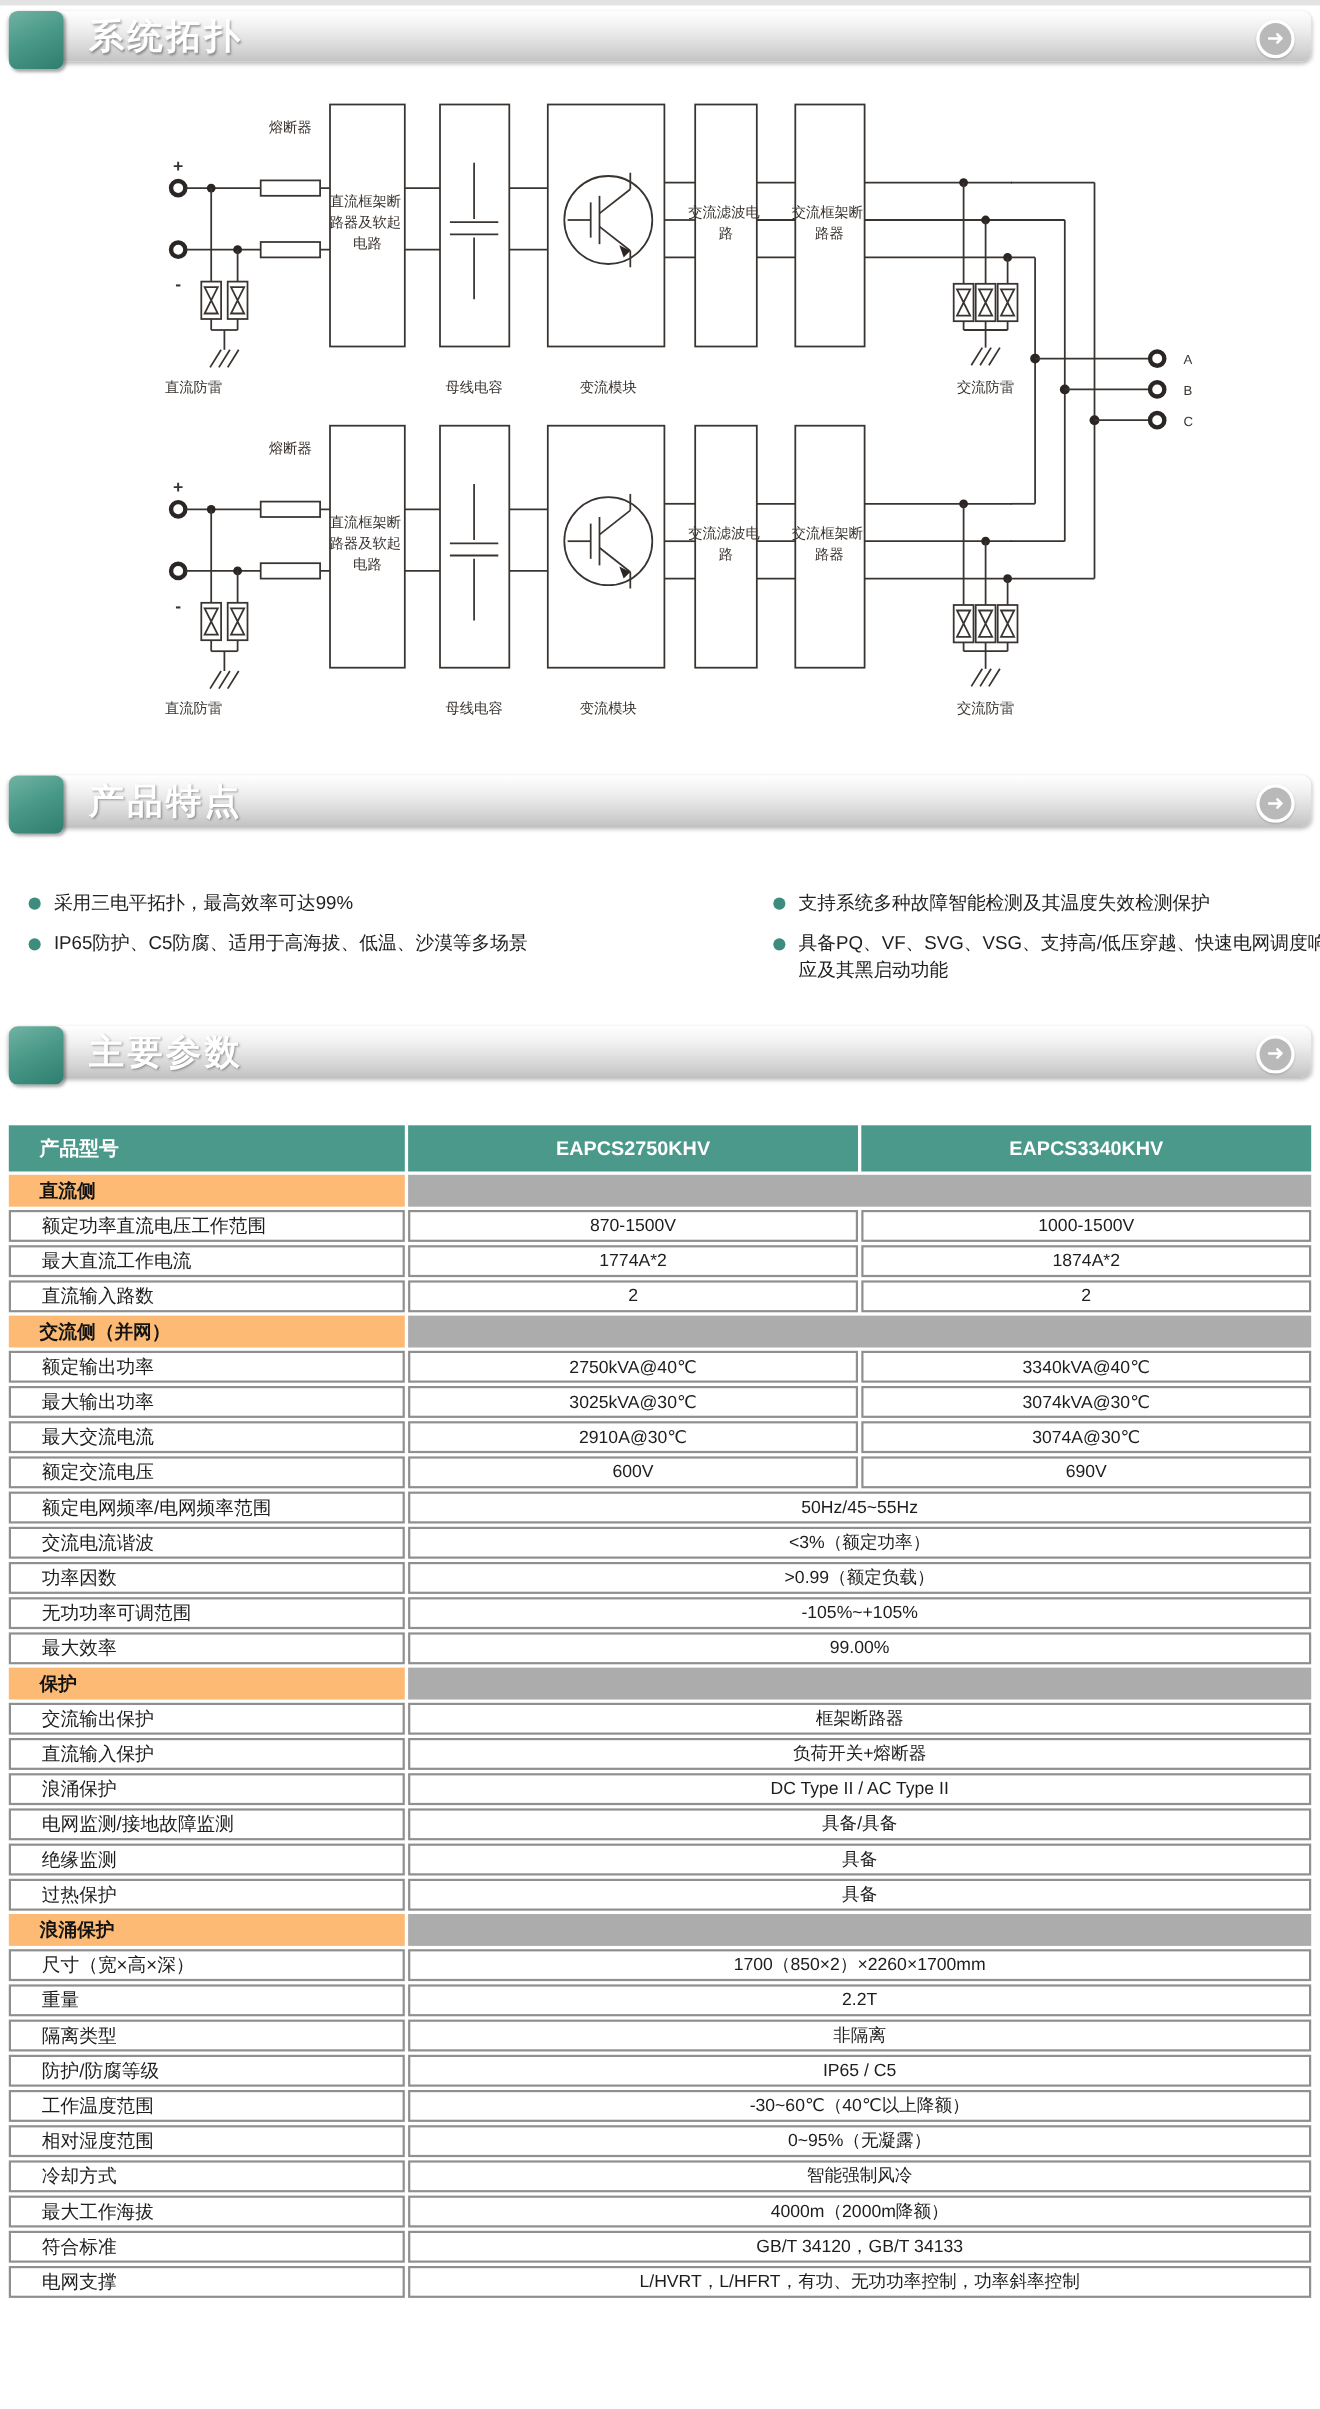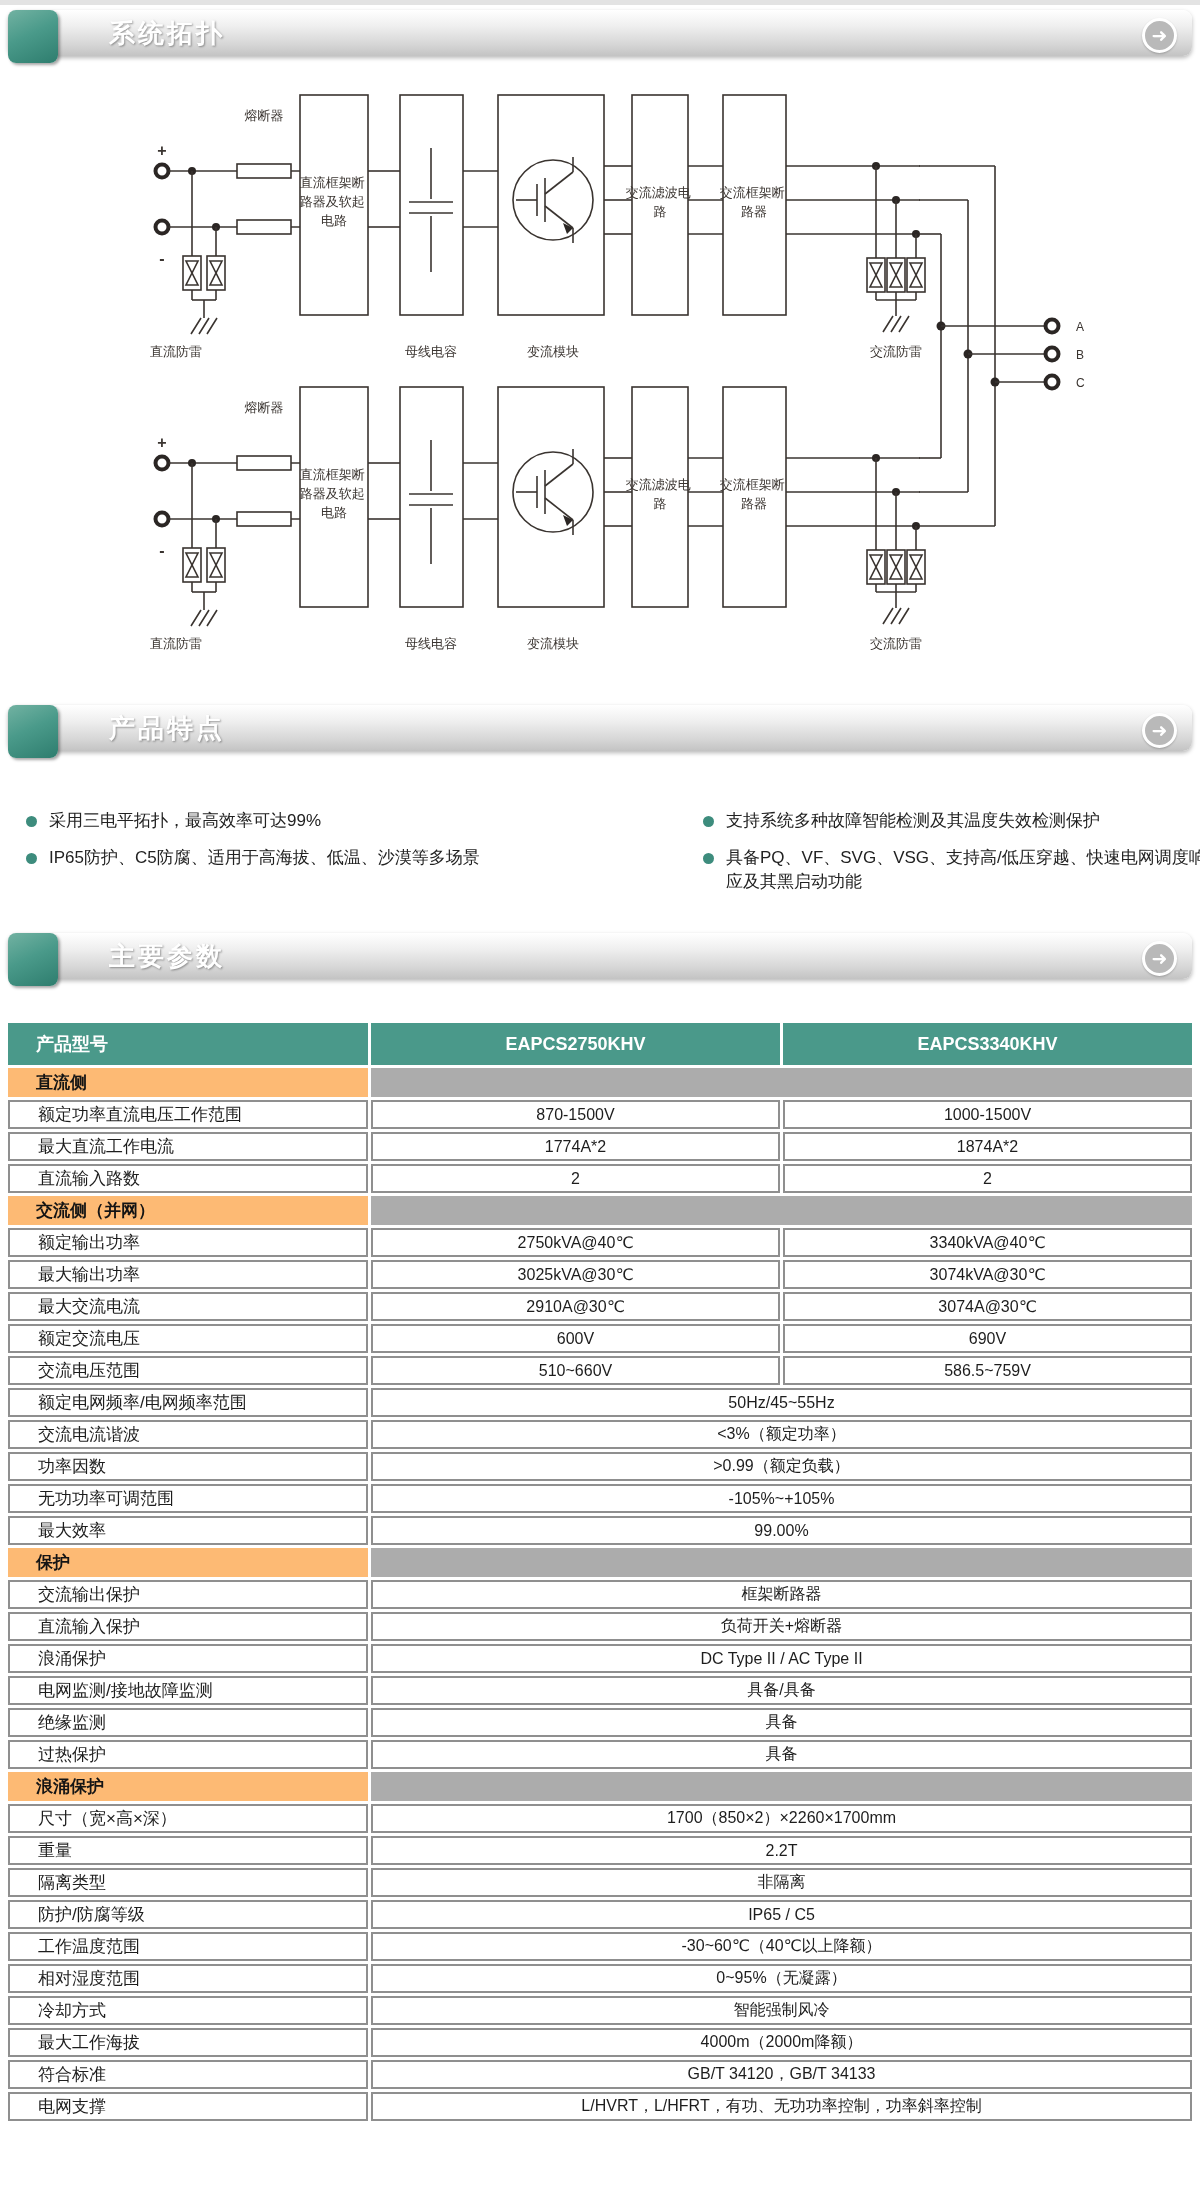--- a/index.html
+++ b/index.html
@@ -9,21 +9,21 @@
   }
   .topstrip{position:absolute;top:0;left:0;width:1200px;height:5px;background:#e3e3e3;}
   
   .banner{position:absolute;left:8px;width:1184px;height:46px;border-radius:9px;
     background:linear-gradient(#ffffff 0%,#efefef 35%,#d6d6d6 75%,#c3c3c3 100%);
     box-shadow:0 2px 4px rgba(0,0,0,.28);}
   .banner .tab{position:absolute;left:0;top:0;width:50px;height:53px;border-radius:8px;
     background:linear-gradient(155deg,#72b2a2 0%,#4a9a8a 45%,#2e7d6e 100%);
     box-shadow:2px 2px 3px rgba(0,0,0,.35);}
   .banner .btitle{position:absolute;left:73px;top:0;line-height:46px;color:#fff;
-    font-size:26px;font-weight:bold;letter-spacing:3px;text-shadow:1px 1px 2px rgba(0,0,0,.35);margin-left:28px;}
+    font-size:32px;font-weight:bold;letter-spacing:3px;text-shadow:1px 1px 2px rgba(0,0,0,.35);}
   .banner .arrow{position:absolute;right:15px;top:8px;width:29px;height:29px;border:3px solid #fff;
     border-radius:50%;background:#b9b9b9;color:#fff;font-size:19px;font-weight:bold;
     line-height:29px;text-align:center;box-shadow:0 1px 2px rgba(0,0,0,.2);}
   
   .diagram{position:absolute;top:60px;left:0;width:1200px;height:640px;}
   .diagram .w{stroke:#3a3430;stroke-width:1.6;fill:none;}
   .diagram .box{fill:#fff;stroke:#3a3430;stroke-width:1.6;}
   .diagram .sym{fill:#fff;stroke:#3a3430;stroke-width:1.6;}
   .diagram .dot{fill:#2b2624;stroke:none;}
   .diagram .term{fill:#fff;stroke:#2b2624;stroke-width:4;}
@@ -260,25 +260,20 @@
     <div class="trow two">
       <div class="cell lbl">最大交流电流</div>
       <div class="cell val">2910A@30℃</div>
       <div class="cell val">3074A@30℃</div>
     </div>
     <div class="trow two">
       <div class="cell lbl">额定交流电压</div>
       <div class="cell val">600V</div>
       <div class="cell val">690V</div>
     </div>
-    <div class="trow two">
-      <div class="cell lbl">交流电压范围</div>
-      <div class="cell val">510~660V</div>
-      <div class="cell val">586.5~759V</div>
-    </div>
     <div class="trow merged">
       <div class="cell lbl">额定电网频率/电网频率范围</div>
       <div class="cell val">50Hz/45~55Hz</div>
     </div>
     <div class="trow merged">
       <div class="cell lbl">交流电流谐波</div>
       <div class="cell val">&lt;3%（额定功率）</div>
     </div>
     <div class="trow merged">
       <div class="cell lbl">功率因数</div>

